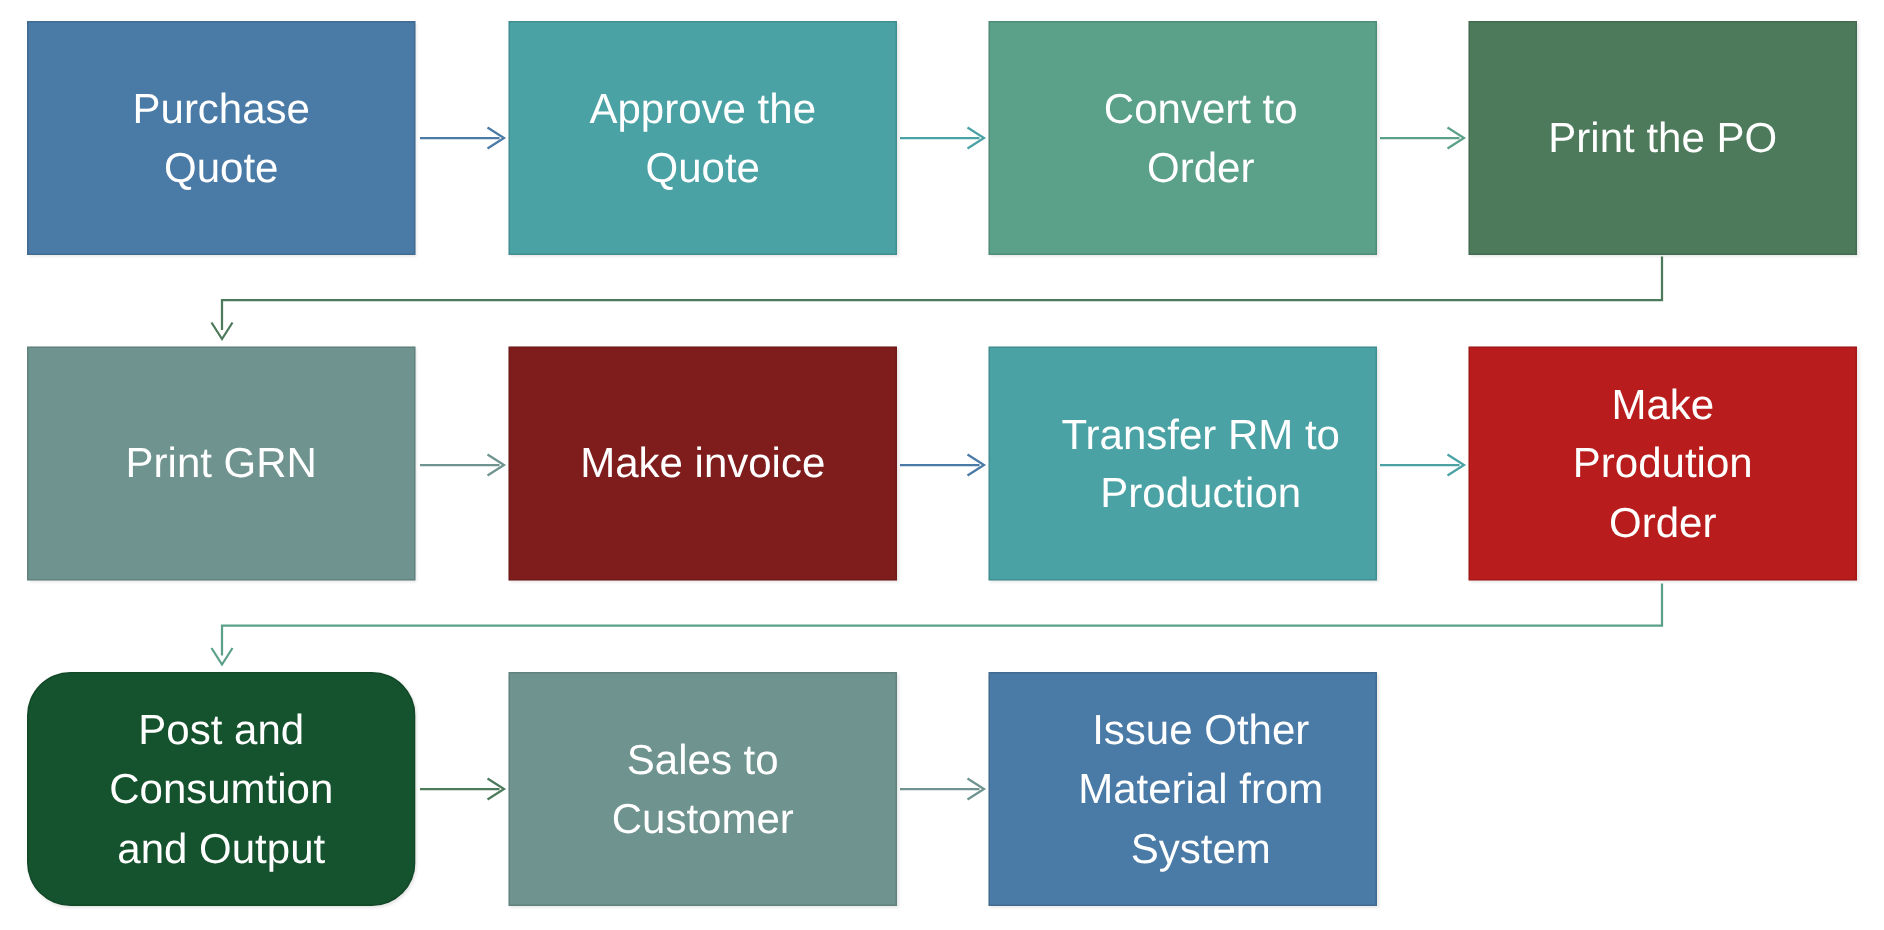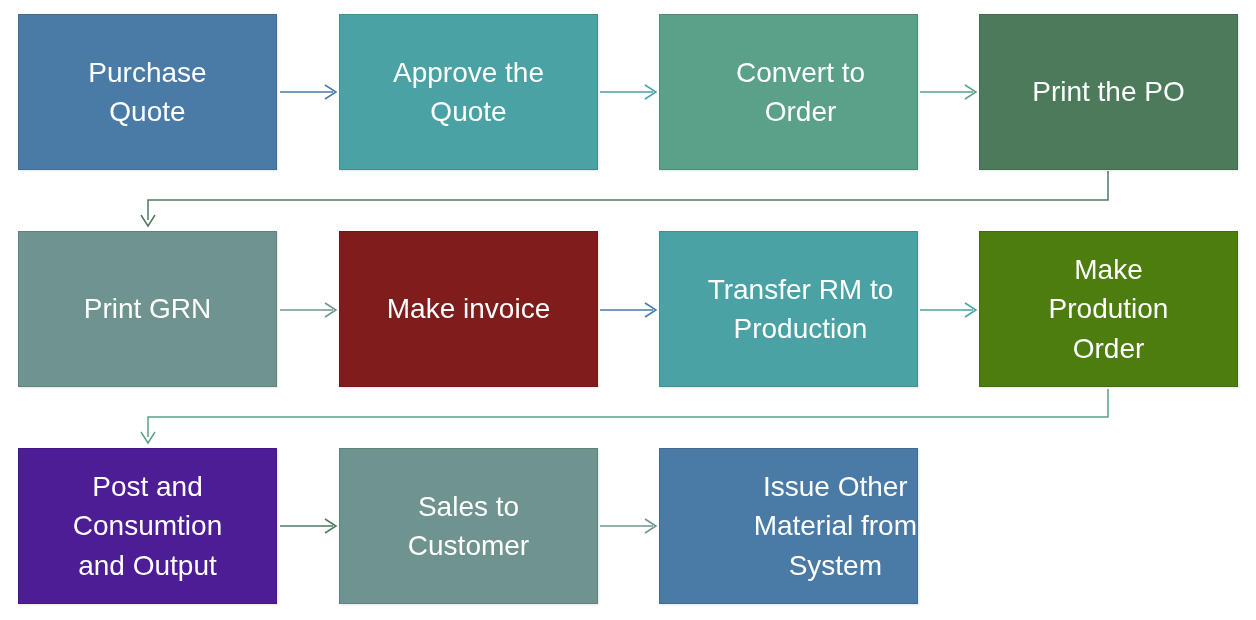--- a/index.html
+++ b/index.html
@@ -121,34 +121,34 @@
   <div class="node r1 c0" style="background: rgb(111, 147, 143);">
     <span class="label">Print GRN</span>
   </div>
   <div class="node r1 c1" style="background: #7f1d1d;">
     <span class="label">Make invoice</span>
   </div>
   <div class="node r1 c2" style="background: rgb(74, 162, 165);">
     <span class="label">Transfer RM to
 Production</span>
   </div>
-  <div class="node r1 c3" style="background: #4d7c0f;">
+  <div class="node r1 c3" style="background: #b91c1c;">
     <span class="label">Make
 Prodution
 Order</span>
   </div>
 
-  <div class="node r2 c0" style="background: #4c1d95;">
+  <div class="node r2 c0" style="background: #14532d; border-radius: 29px;">
     <span class="label">Post and
 Consumtion
 and Output</span>
   </div>
   <div class="node r2 c1" style="background: rgb(111, 147, 143);">
     <span class="label">Sales to
 Customer</span>
   </div>
-  <div class="node r2 c2" style="background: rgb(74, 122, 166); justify-content: flex-end;">
+  <div class="node r2 c2" style="background: rgb(74, 122, 166);">
     <span class="label">Issue Other
 Material from
 System</span>
   </div>
 
 </div>
 
 </body></html>

